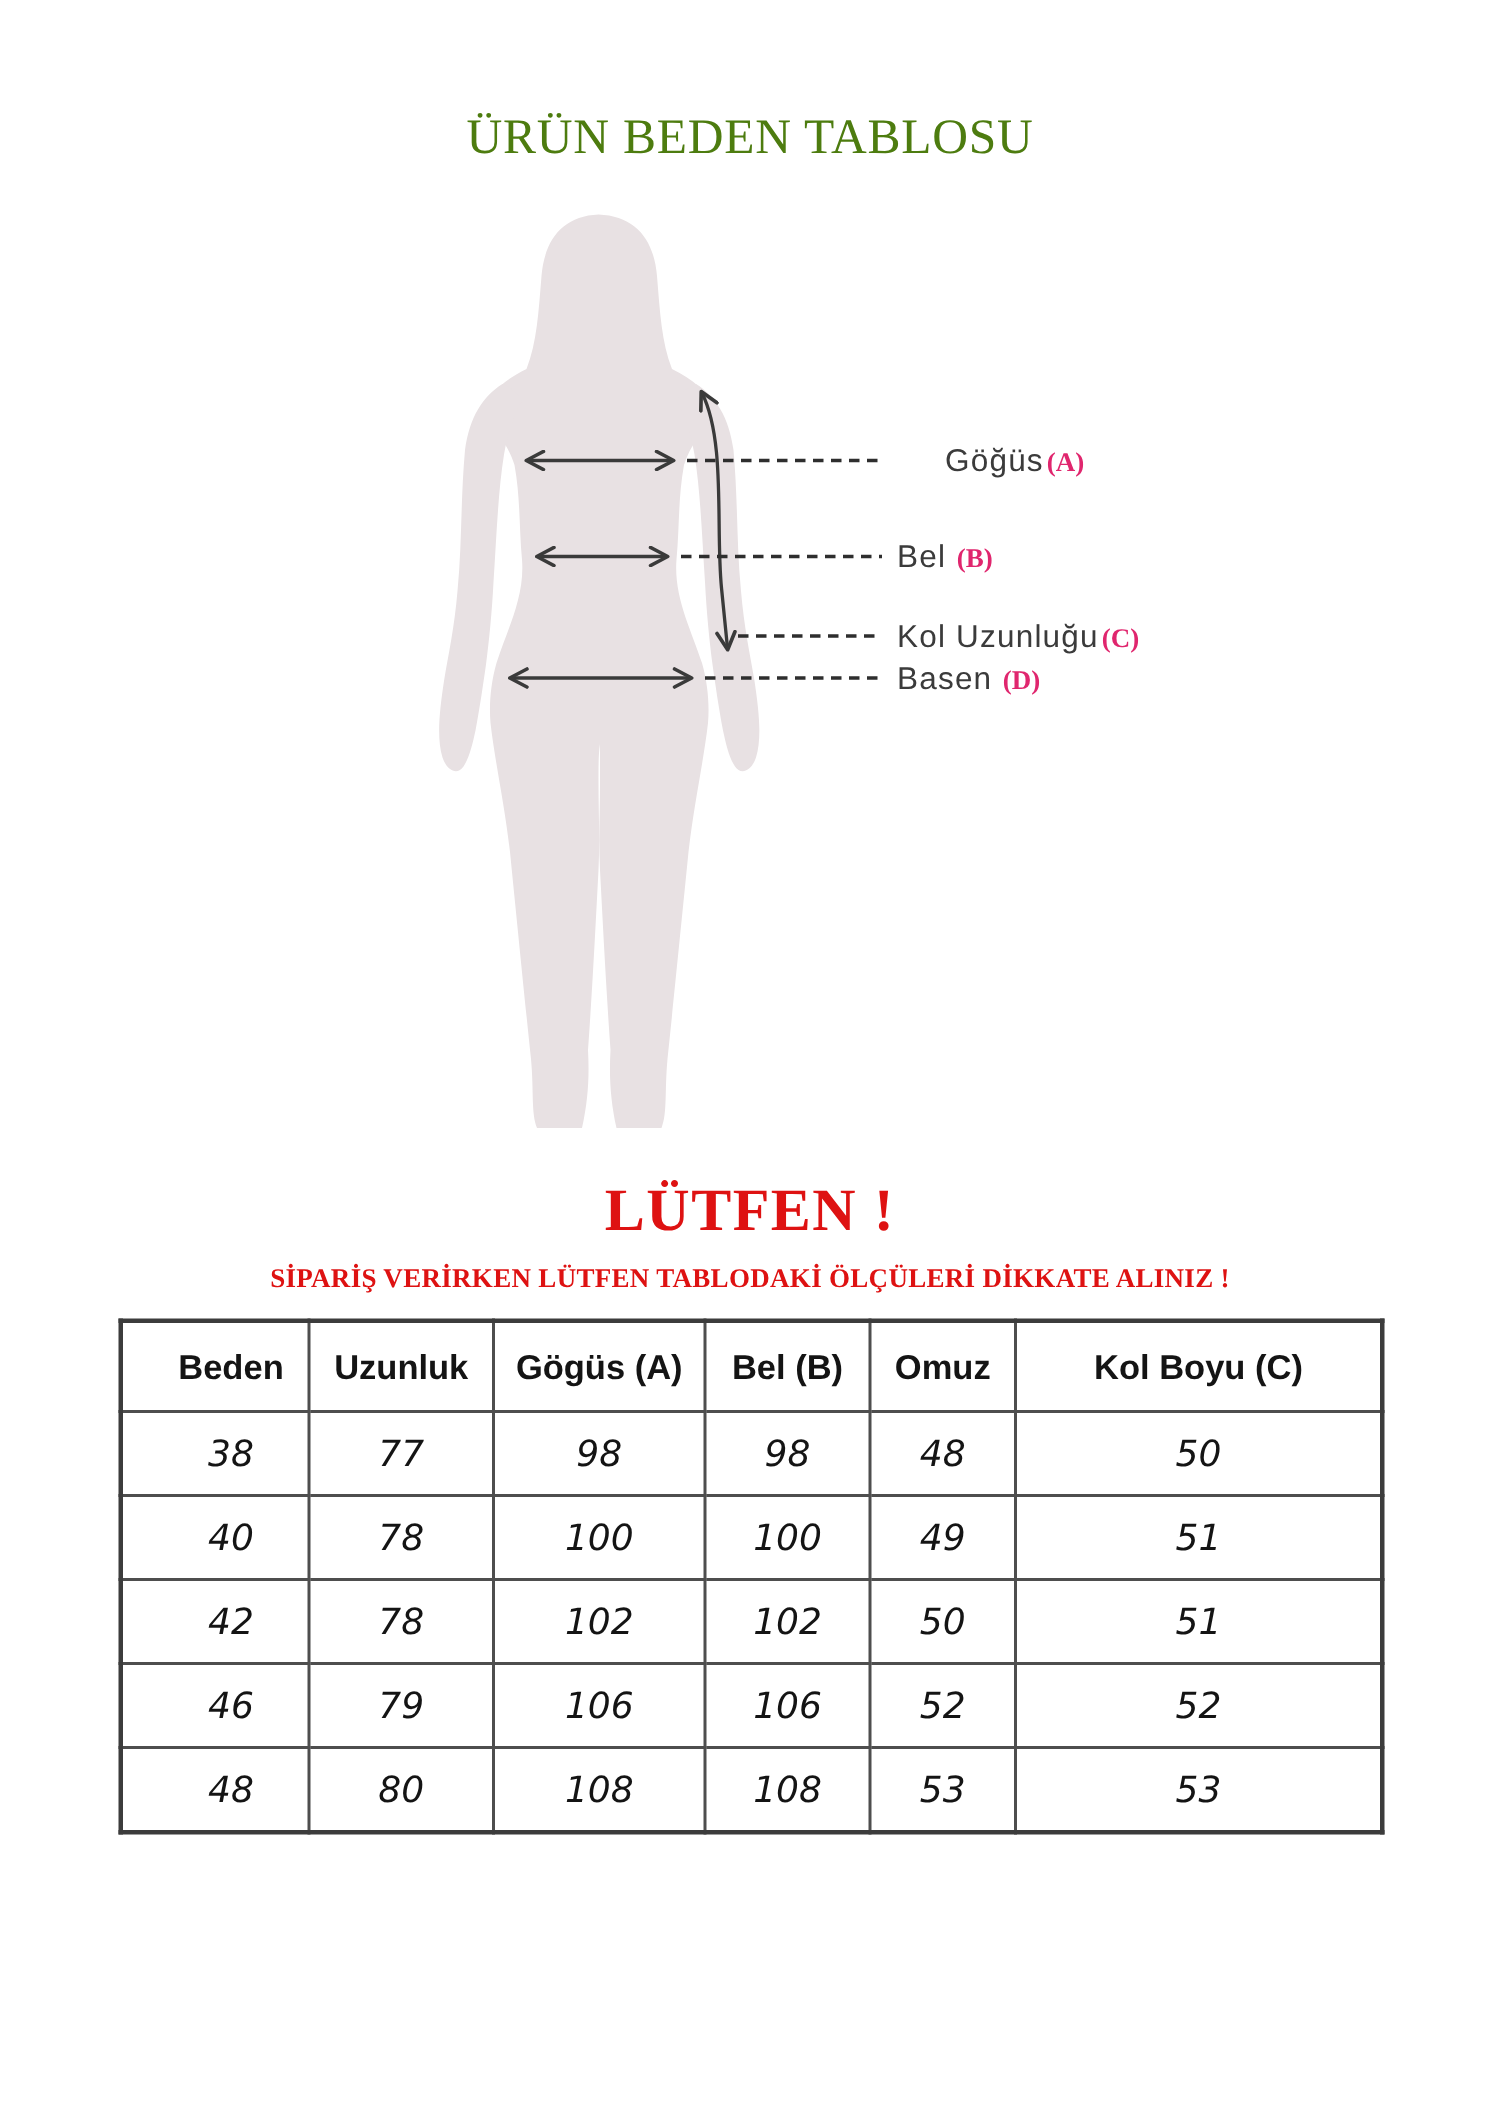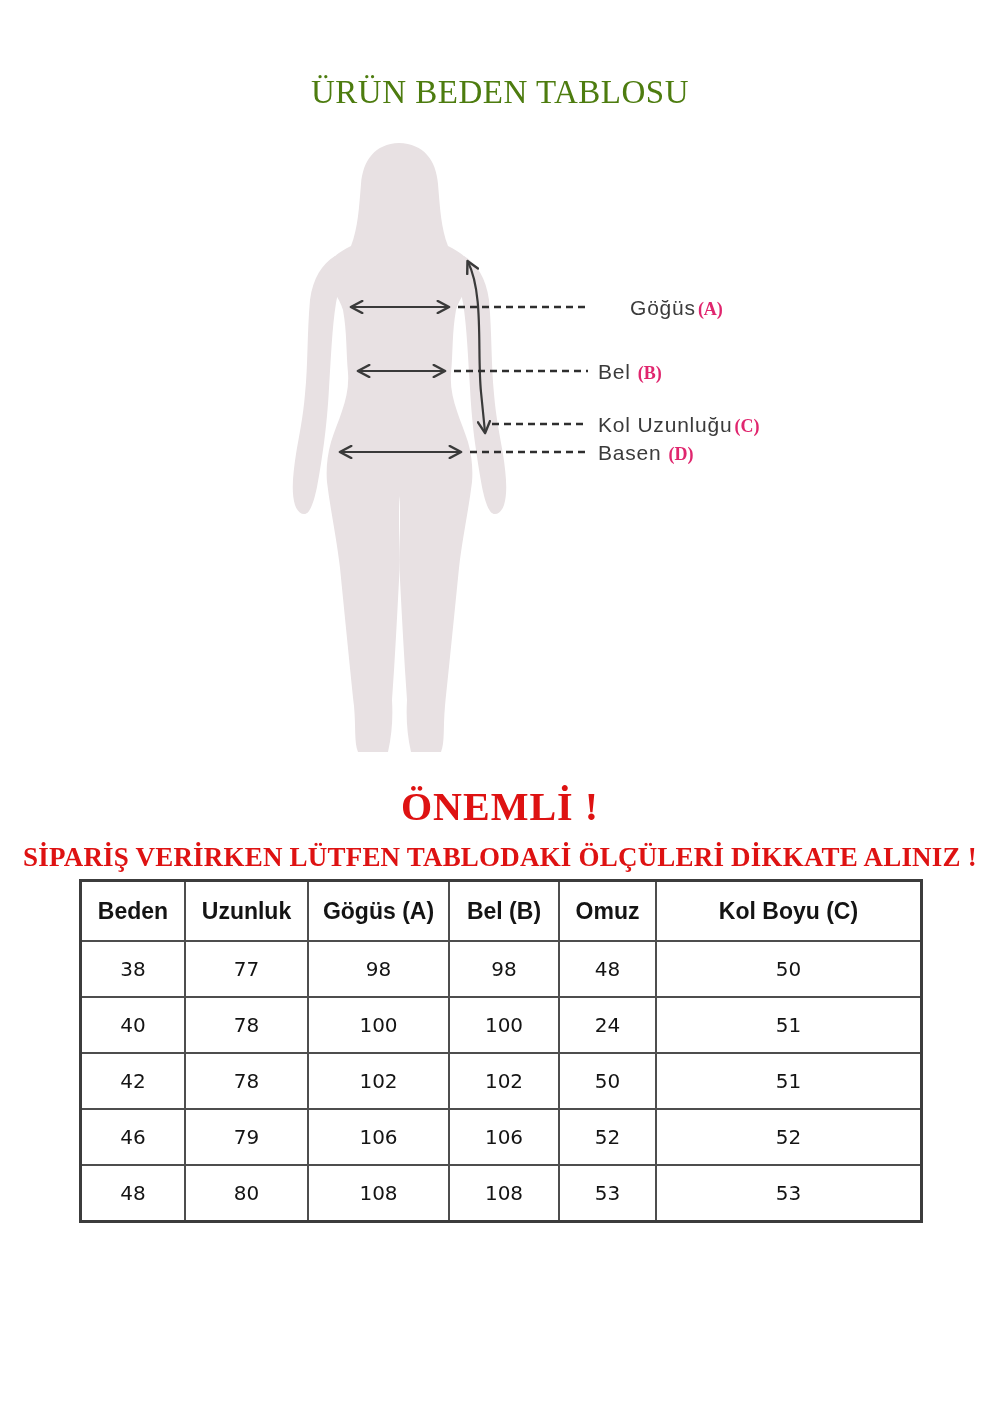--- a/index.html
+++ b/index.html
@@ -27,41 +27,41 @@
   .label-bel {top:361px;}
   .label-kol {top:414px;}
   .label-basen {top:442px;}
   .notice-heading {
     position:absolute; top:783px; left:0; width:1000px; text-align:center;
     font-family:"Liberation Serif", serif; font-weight:700; font-size:40px;
     color:#DE1212; letter-spacing:1px;
   }
   .notice-warning {
     position:absolute; top:842px; left:0; width:1000px; text-align:center;
-    font-family:"Liberation Serif", serif; font-weight:700; font-size:27px;
+    font-family:"Liberation Serif", serif; font-weight:700; font-size:18px;
     color:#DE1212; letter-spacing:0.2px;
   }
   table.size-table {
     position:absolute; left:79px; top:879px; width:844px;
     border-collapse:collapse; table-layout:fixed;
     border:3px solid #3c3c3c;
   }
   .size-table th, .size-table td {
     border:2px solid #4e4e4e; text-align:center; vertical-align:middle;
     color:#141414; padding:0;
   }
   .size-table th {
     height:58px; font-family:"Liberation Sans", sans-serif;
     font-weight:700; font-size:23px;
   }
   .size-table td {
     height:54px; font-family:"DejaVu Sans", sans-serif;
-    font-weight:400; font-size:20px;
-  }
-  .size-table th:nth-child(1), .size-table td:nth-child(1){width:102px;}
+    font-weight:400; font-size:24px;font-style:italic;
+  }
+  .size-table th:nth-child(1), .size-table td:nth-child(1){width:102px;padding-left:21px;}
   .size-table th:nth-child(2), .size-table td:nth-child(2){width:121px;}
   .size-table th:nth-child(3), .size-table td:nth-child(3){width:139px;margin-top:24px;}
   .size-table th:nth-child(4), .size-table td:nth-child(4){width:108px;}
   .size-table th:nth-child(5), .size-table td:nth-child(5){width:95px;}
 </style>
 </head>
 <body>
 
 <div class="page">
 
@@ -153,21 +153,21 @@
   <div class="measure-label label-bel">
     <span>Bel</span><span class="letter gap">(B)</span>
   </div>
   <div class="measure-label label-kol">
     <span>Kol Uzunluğu</span><span class="letter">(C)</span>
   </div>
   <div class="measure-label label-basen">
     <span>Basen</span><span class="letter gap">(D)</span>
   </div>
 
-  <div class="notice-heading">ÖNEMLİ !</div>
+  <div class="notice-heading">LÜTFEN !</div>
   <div class="notice-warning">SİPARİŞ VERİRKEN LÜTFEN TABLODAKİ ÖLÇÜLERİ DİKKATE ALINIZ !</div>
 
   <table class="size-table">
     <thead>
       <tr>
           <th>Beden</th>
           <th>Uzunluk</th>
           <th>Gögüs (A)</th>
           <th>Bel (B)</th>
           <th>Omuz</th>
@@ -181,21 +181,21 @@
           <td>98</td>
           <td>98</td>
           <td>48</td>
           <td>50</td>
         </tr>
         <tr>
           <td>40</td>
           <td>78</td>
           <td>100</td>
           <td>100</td>
-          <td>24</td>
+          <td>49</td>
           <td>51</td>
         </tr>
         <tr>
           <td>42</td>
           <td>78</td>
           <td>102</td>
           <td>102</td>
           <td>50</td>
           <td>51</td>
         </tr>

